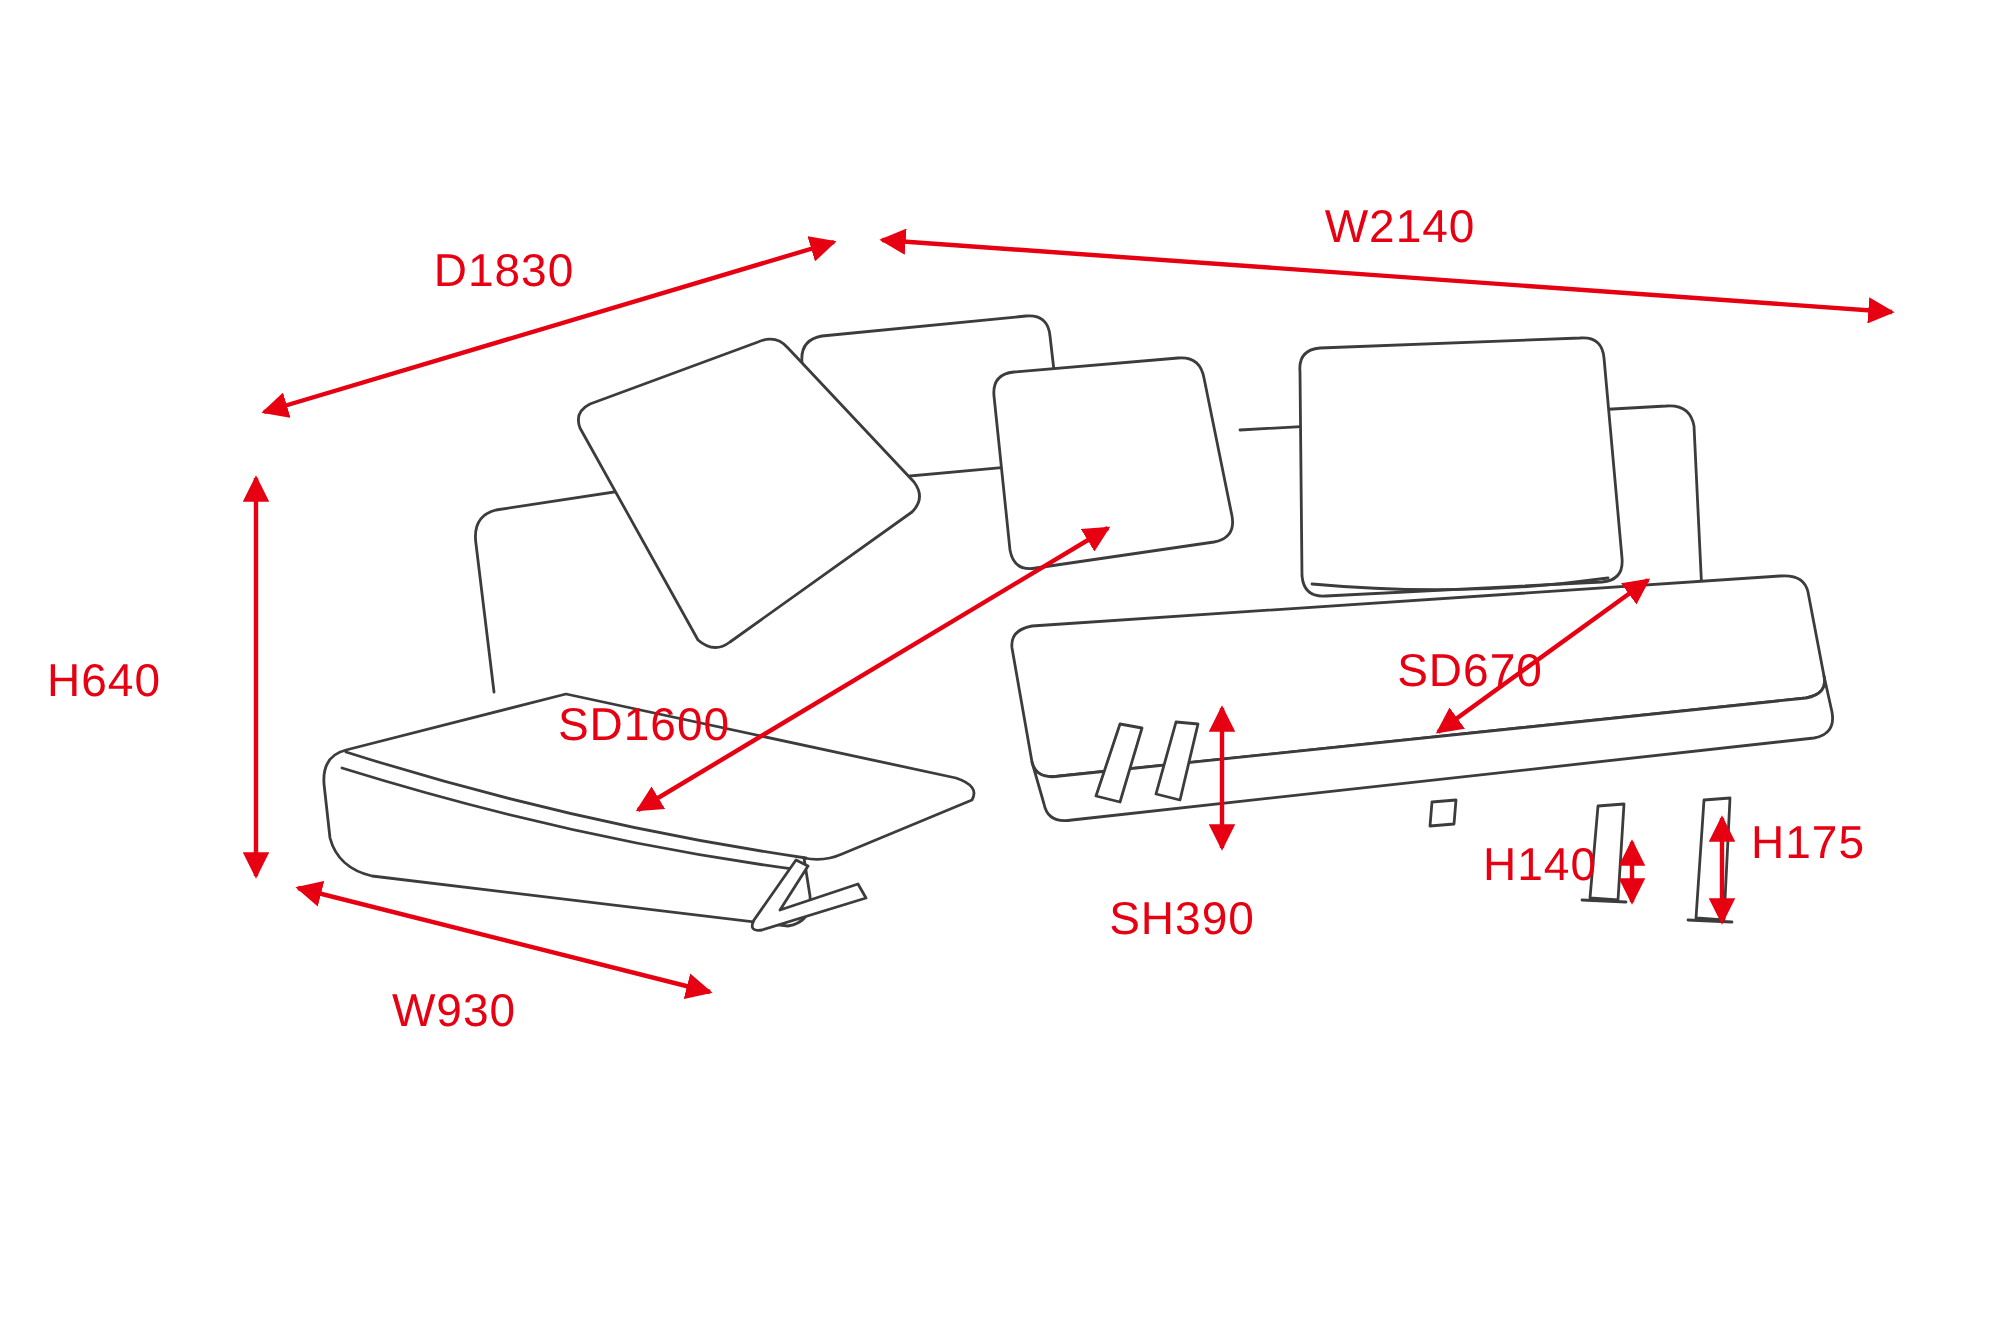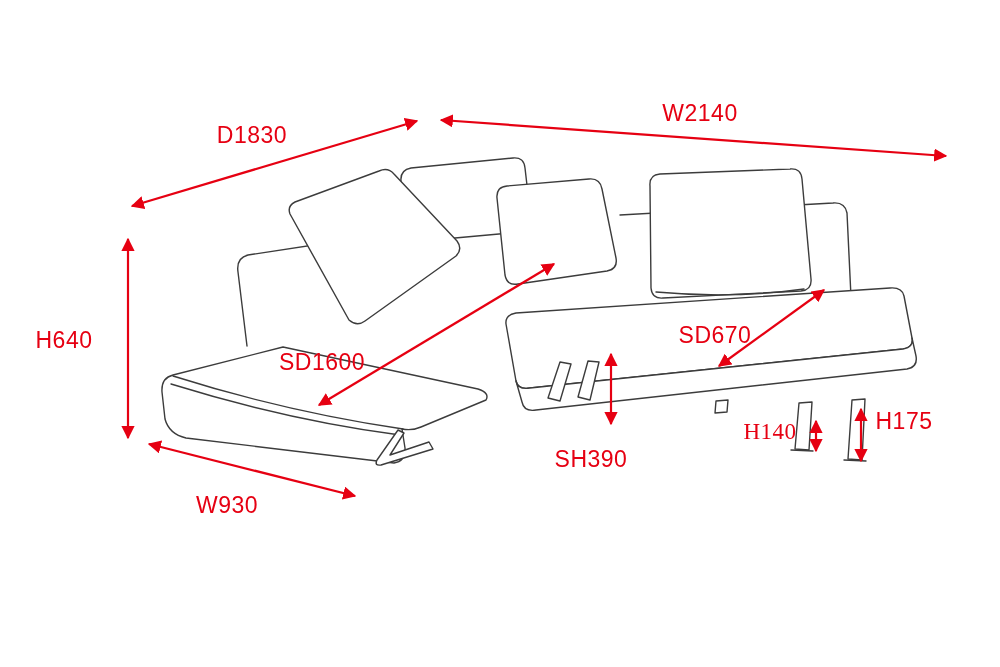--- a/index.html
+++ b/index.html
@@ -80,21 +80,21 @@
       <line class="dim-arrow" x1="319" y1="405" x2="554" y2="264" marker-start="url(#arrow)" marker-end="url(#arrow)"></line>
       <line class="dim-arrow" x1="719" y1="366" x2="824" y2="290" marker-start="url(#arrow)" marker-end="url(#arrow)"></line>
       <line class="dim-arrow" x1="611" y1="354" x2="611" y2="424" marker-start="url(#arrow)" marker-end="url(#arrow)"></line>
       <line class="dim-arrow" x1="816" y1="421" x2="816" y2="451" marker-start="url(#arrow)" marker-end="url(#arrow)"></line>
       <line class="dim-arrow" x1="861" y1="409" x2="861" y2="461" marker-start="url(#arrow)" marker-end="url(#arrow)"></line>
     </g>
   </svg>
 
   <span class="dim-label" style="left:700px; top:100px;">W2140</span>
   <span class="dim-label" style="left:252px; top:122px;">D1830</span>
-  <span class="dim-label" style="left:64px; top:327px;">H640</span>
+  <span class="dim-label" style="left:52px; top:327px;">H640</span>
   <span class="dim-label" style="left:227px; top:492px;">W930</span>
   <span class="dim-label" style="left:322px; top:349px;text-align:center;">SD1600</span>
-  <span class="dim-label" style="left:715px; top:322px;">SD670</span>
+  <span class="dim-label" style="left:735px; top:322px;">SD670</span>
   <span class="dim-label" style="left:591px; top:446px;">SH390</span>
-  <span class="dim-label" style="left:770px; top:419px;font-family:Liberation Serif, serif;">H140</span>
+  <span class="dim-label" style="left:770px; top:419px;">H140</span>
   <span class="dim-label" style="left:904px; top:408px;">H175</span>
 
 </div>
 
 </body></html>

